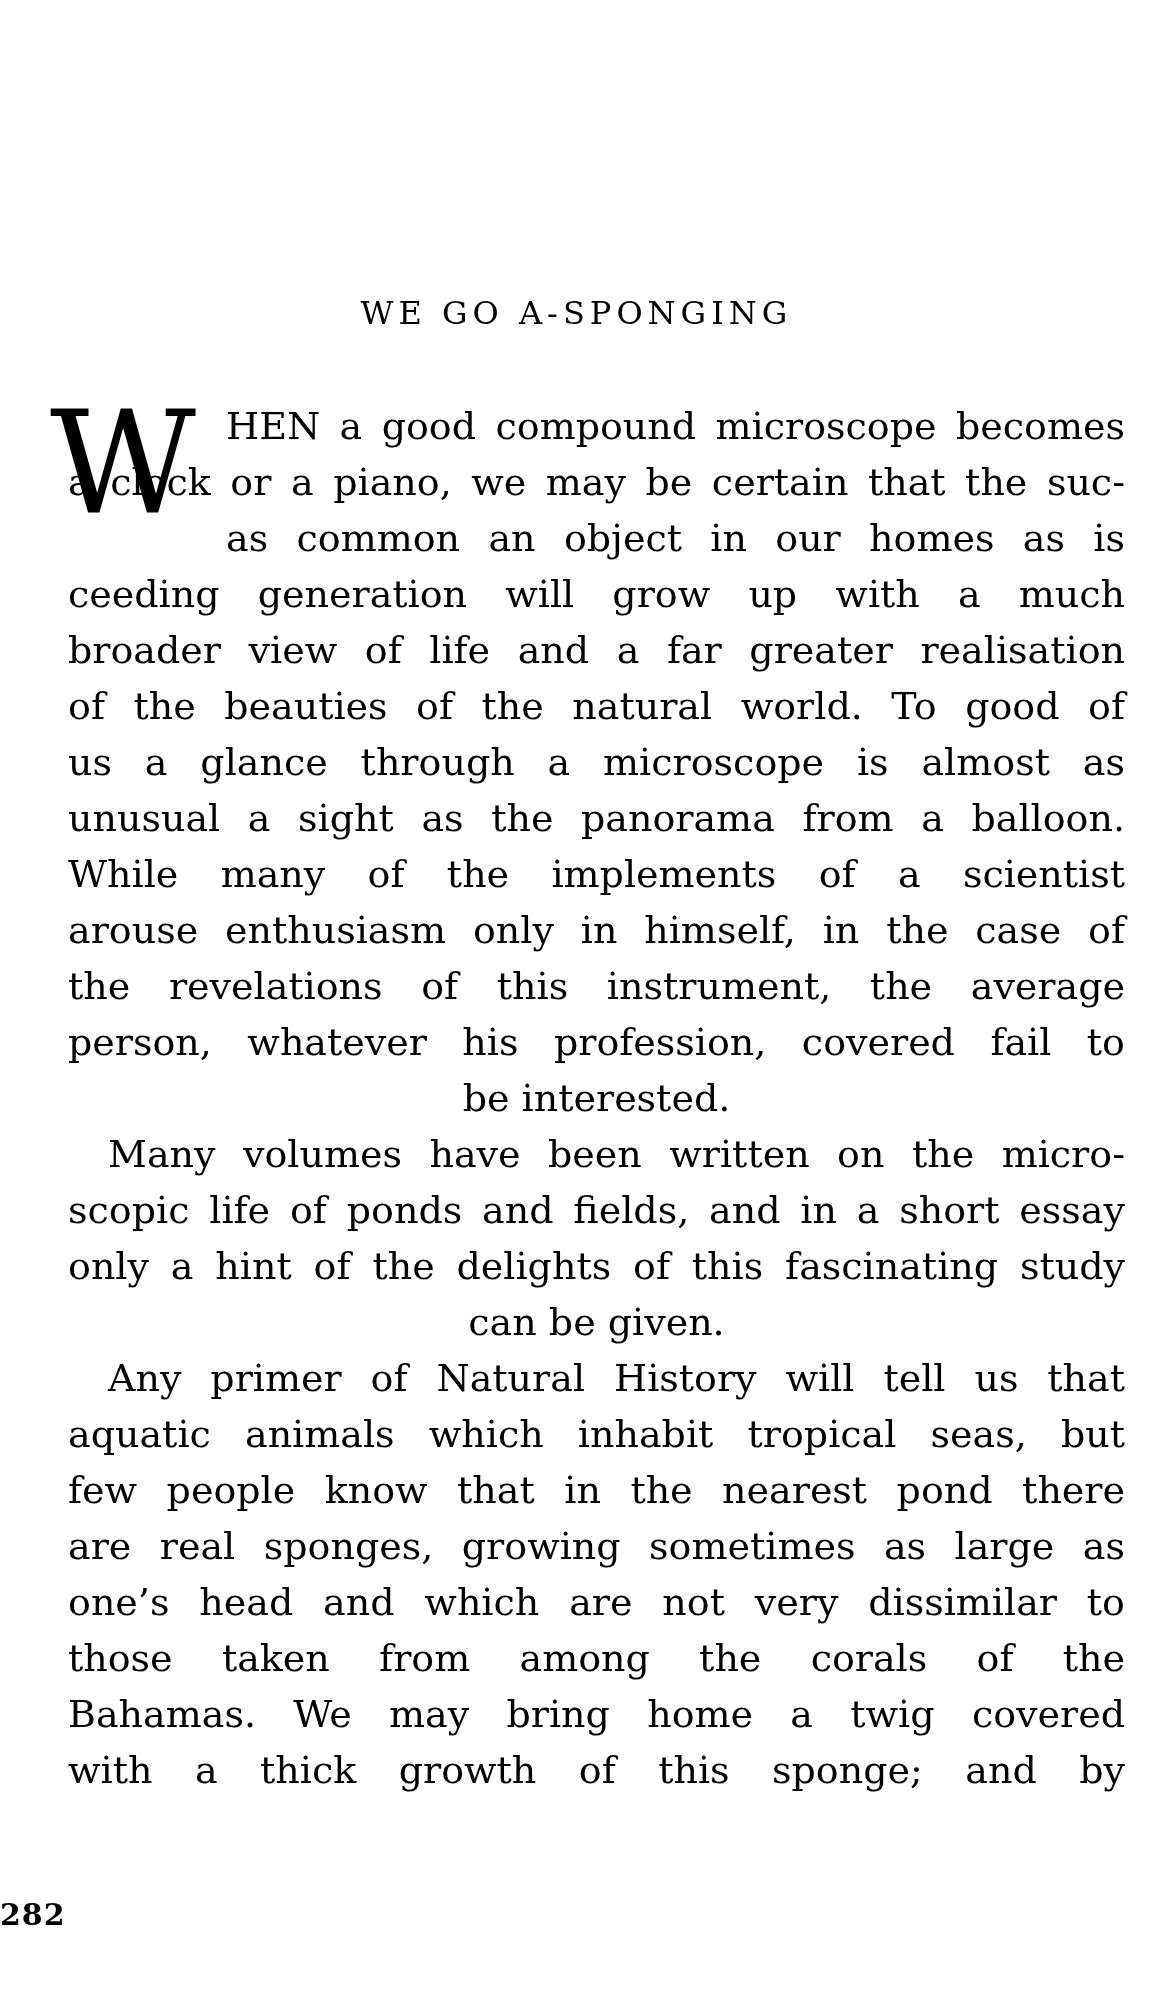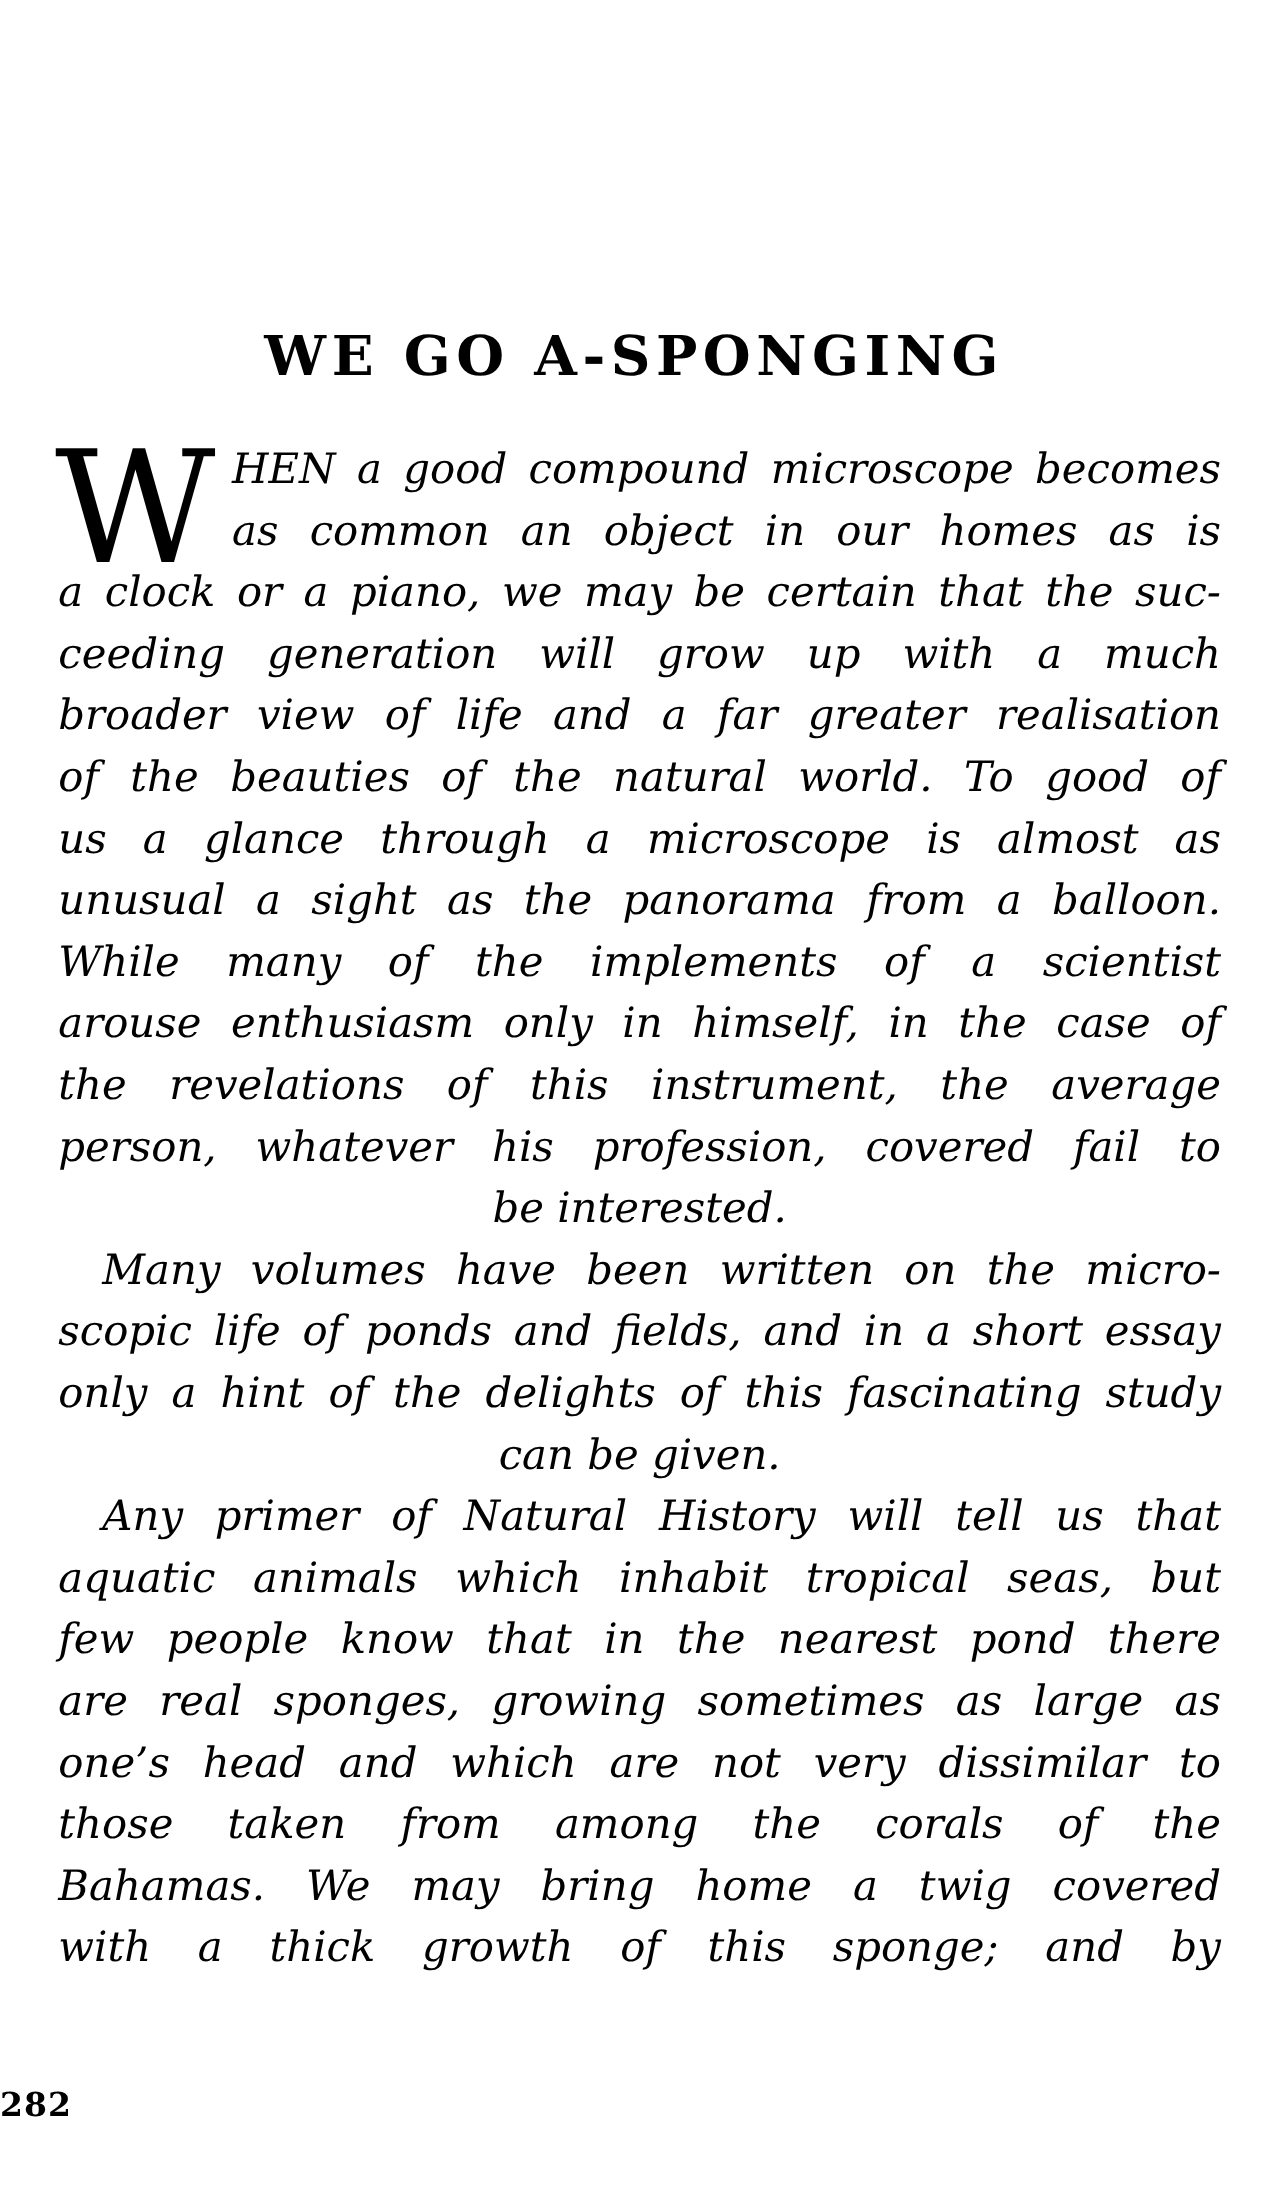--- a/index.html
+++ b/index.html
@@ -15,31 +15,30 @@
     color: #000000;
     font-family: "DejaVu Serif", serif;
     overflow: hidden;
   }
   .title {
     position: absolute;
     top: 294px;
     left: 0;
     width: 100%;
     text-align: center;
-    font-size: 50px;
-    font-weight: bold;
+    font-size: 32px;
+    font-weight: normal;
     letter-spacing: 5px;
     white-space: nowrap;
   }
   .body-text {
     position: absolute;
     top: 398px;
-    left: 53px;
+    left: 68px;
     width: 1057px;
-    font-style: italic;
   }
   .line {
     font-size: 38px;
     line-height: 56px;
     height: 56px;
     text-align: center;
     white-space: normal;
   }
   .line.j {
     text-align: justify;
@@ -73,22 +72,22 @@
 </head>
 <body>
 
 <div class="page">
   <div class="title">WE GO A-SPONGING</div>
 
   <div class="drop-cap">W</div>
 
   <div class="body-text">
       <div class="line j dc">HEN a good compound microscope becomes</div>
+      <div class="line j">a clock or a piano, we may be certain that the suc-</div>
       <div class="line j dc">as common an object in our homes as is</div>
-      <div class="line j">a clock or a piano, we may be certain that the suc-</div>
       <div class="line j">ceeding generation will grow up with a much</div>
       <div class="line j">broader view of life and a far greater realisation</div>
       <div class="line j">of the beauties of the natural world.  To good of</div>
       <div class="line j">us a glance through a microscope is almost as</div>
       <div class="line j">unusual a sight as the panorama from a balloon.</div>
       <div class="line j">While many of the implements of a scientist</div>
       <div class="line j">arouse enthusiasm only in himself, in the case of</div>
       <div class="line j">the revelations of this instrument, the average</div>
       <div class="line j">person, whatever his profession, covered fail to</div>
       <div class="line">be interested.</div>

